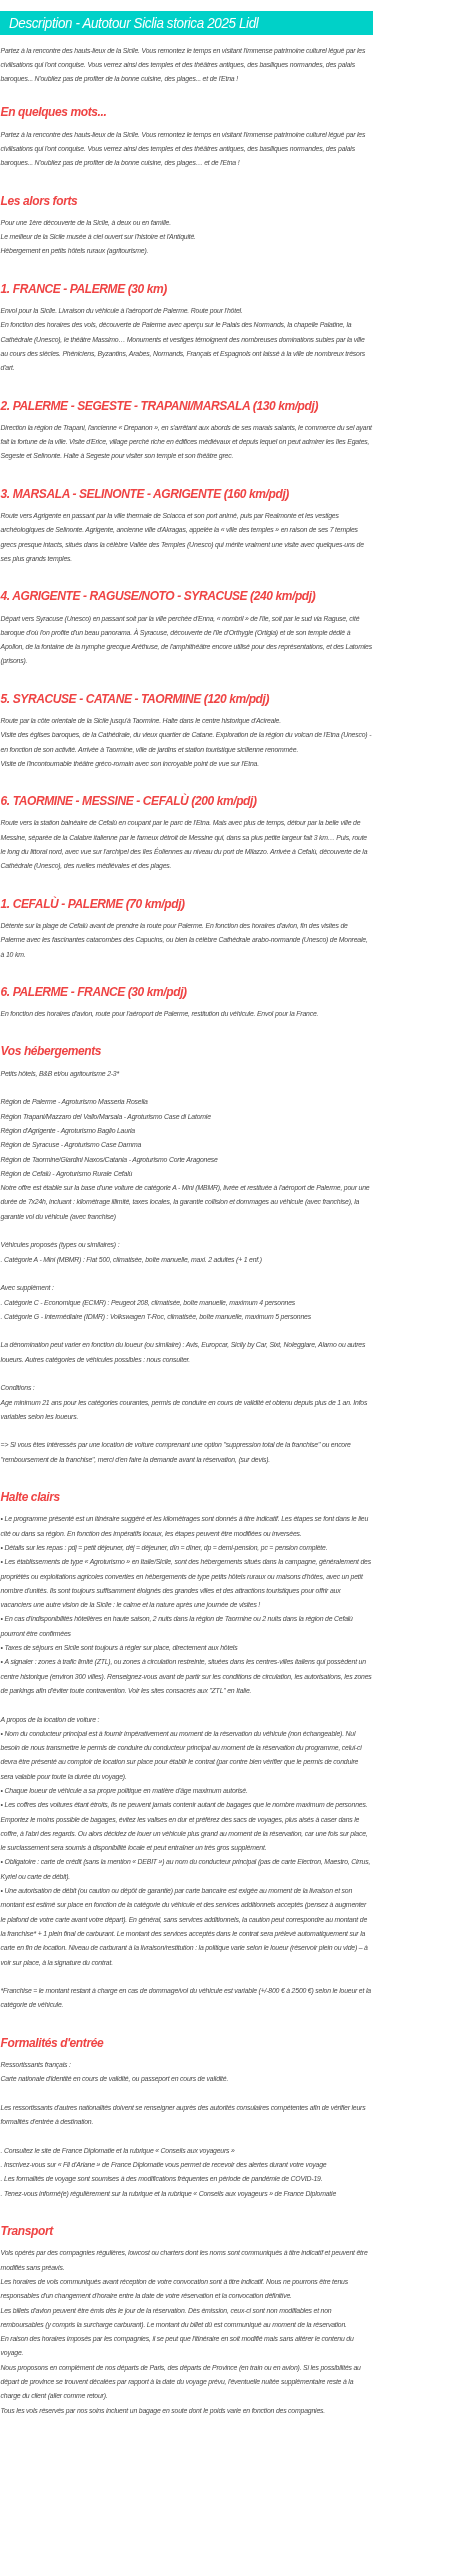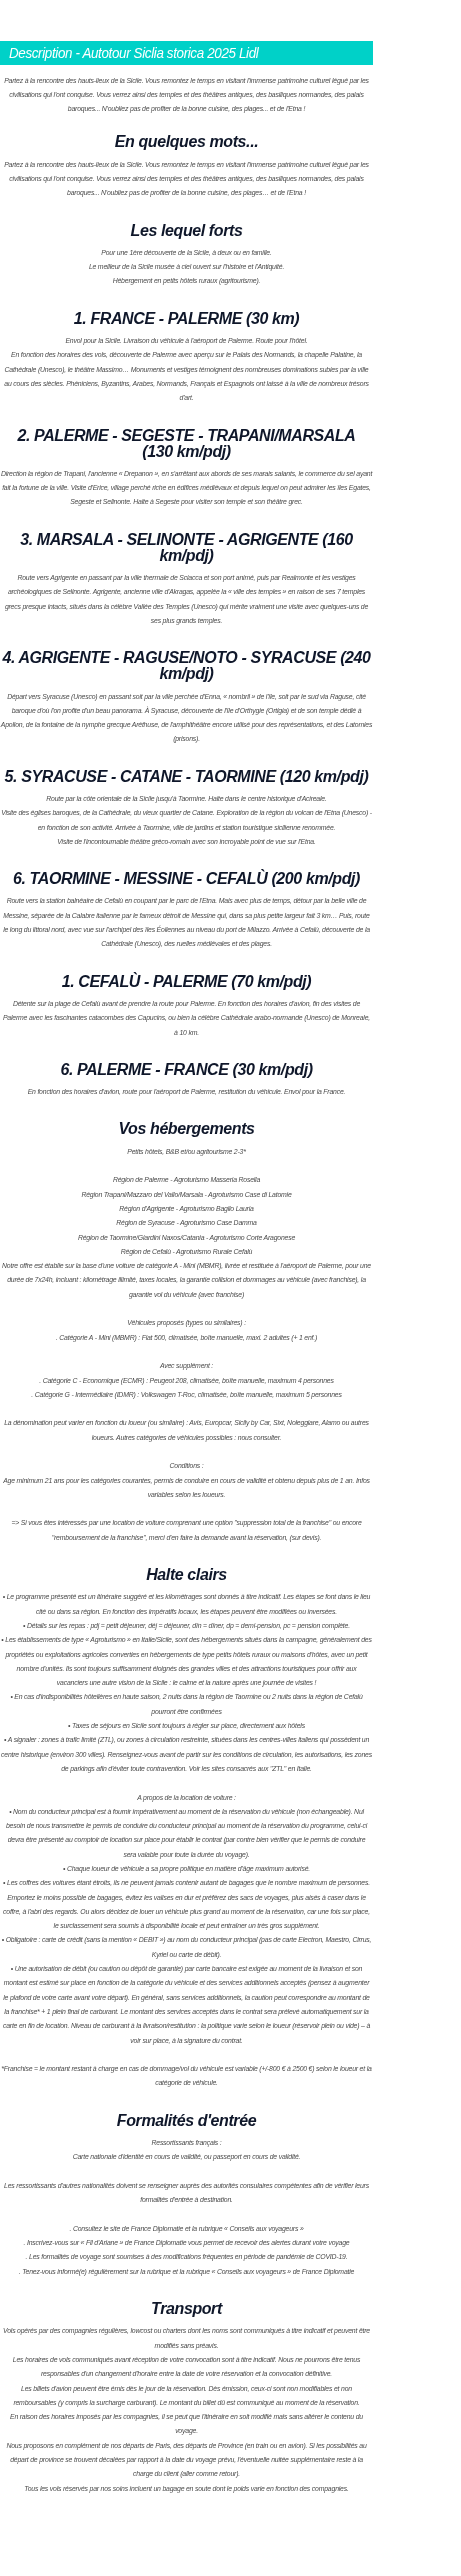--- a/index.html
+++ b/index.html
@@ -2,21 +2,21 @@
 <html style="font-size:9.7px"><head>
   <meta charset="utf-8">
   <style>
     html, body { margin: 0; padding: 0; background: #ffffff; }
     body {
       width: 462px;
       font-family: "Liberation Sans", sans-serif;
       color: #4a4a4a;
       overflow-x: hidden;
     }
-    .page { position: relative; width: 373px; padding-top: 41px; padding-bottom: 12px; text-align: center; }
+    .page { position: relative; width: 373px; padding-top: 11px; padding-bottom: 12px; }
     .title-bar {
       background: #00d1c8;
       height: 24px;
       display: flex;
       align-items: center;
       padding-left: 8.5px;
       margin-bottom: 8.5px;
     }
     .title-bar h1 {
       margin: 0;
@@ -35,24 +35,24 @@
       font-size: 6.9px;
       font-style: italic;
       line-height: 14.3px;
       letter-spacing: -0.2px;
       color: #4a4a4a;
     }
     .para { margin: 0 0 14px 0; }
     .blank { height: 14.3px; }
     h2 {
       margin: 22px 0 7.3px 0;
-      font-size: 16px;
+      font-size: 12px;
       font-style: italic;
       font-weight: bold;
-      color: #0f172a;
+      color: #ef4444;
       letter-spacing: -0.4px;
       line-height: 16px;
     }
     h2.first { margin-top: 18px; }
     .bullet::before { content: "\2022\00a0"; }
   </style>
 </head>
 <body>
 
 <div class="page">
@@ -64,21 +64,21 @@
   <div class="content">
 
     <p class="para">Partez à la rencontre des hauts-lieux de la Sicile. Vous remontez le temps en visitant l'immense patrimoine culturel légué par les civilisations qui l'ont conquise. Vous verrez ainsi des temples et des théâtres antiques, des basiliques normandes, des palais baroques... N'oubliez pas de profiter de la bonne cuisine, des plages... et de l'Etna !</p>
 
     <section>
       <h2 class="first">En quelques mots...</h2>
       <p>Partez à la rencontre des hauts-lieux de la Sicile. Vous remontez le temps en visitant l'immense patrimoine culturel légué par les civilisations qui l'ont conquise. Vous verrez ainsi des temples et des théâtres antiques, des basiliques normandes, des palais baroques... N'oubliez pas de profiter de la bonne cuisine, des plages… et de l'Etna !</p>
     </section>
 
     <section>
-      <h2>Les lequel forts</h2>
+      <h2>Les alors forts</h2>
       <p>Pour une 1ère découverte de la Sicile, à deux ou en famille.</p>
       <p>Le meilleur de la Sicile musée à ciel ouvert sur l'histoire et l'Antiquité.</p>
       <p>Hébergement en petits hôtels ruraux (agritourisme).</p>
     </section>
 
     <section>
       <h2>1. FRANCE - PALERME (30 km)</h2>
       <p>Envol pour la Sicile. Livraison du véhicule à l'aéroport de Palerme. Route pour l'hôtel.</p>
       <p>En fonction des horaires des vols, découverte de Palerme avec aperçu sur le Palais des Normands, la chapelle Palatine, la Cathédrale (Unesco), le théâtre Massimo… Monuments et vestiges témoignent des nombreuses dominations subies par la ville au cours des siècles. Phéniciens, Byzantins, Arabes, Normands, Français et Espagnols ont laissé à la ville de nombreux trésors d'art.</p>
     </section>

